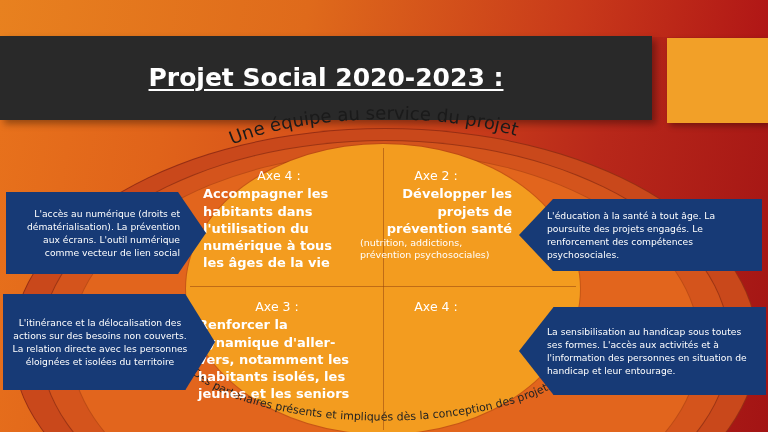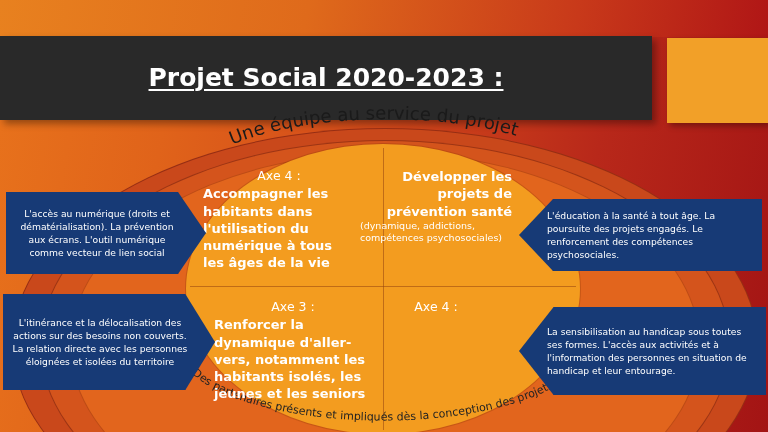--- a/index.html
+++ b/index.html
@@ -74,21 +74,21 @@
 
   
   .quad{position:absolute;color:#ffffff;}
   .quad .hdr{font-size:12.5px;text-align:center;line-height:1.3;margin-bottom:1px;}
   .quad .body{font-size:13px;line-height:1.33;font-weight:bold;}
   .quad .sub{font-size:9.5px;line-height:1.3;}
   #q1{left:203px;top:168px;width:152px;}
   #q1 .body{text-align:left;}
   #q2{left:360px;top:168px;width:152px;}
   #q2 .body{text-align:right;}
-  #q3{left:214px;top:299px;width:158px;}
+  #q3{left:198px;top:299px;width:158px;}
   #q3 .body{text-align:left;}
   #q4{left:360px;top:299px;width:152px;}
   #q4 .body{text-align:left;}
 
   
   .callout{
     position:absolute;background:#173A76;color:#ffffff;
     font-size:9.2px;line-height:1.42;
     box-shadow:2px 2px 5px rgba(0,0,0,.35);
     display:flex;align-items:center;
@@ -99,21 +99,21 @@
     text-align:center;
     padding:7px 26px 7px 8px;
     box-sizing:border-box;
   }
   .callout.left-arrow{
     clip-path:polygon(14% 0,100% 0,100% 100%,14% 100%,0 50%);
     text-align:left;
     padding:7px 8px 7px 28px;
     box-sizing:border-box;
   }
-  #cTL{left:6px;top:192px;width:200px;height:82px;}
+  #cTL{left:6px;top:192px;width:200px;height:82px;text-align:right;}
   #cBL{left:3px;top:294px;width:212px;height:96px;}
   #cTR{left:519px;top:199px;width:243px;height:72px;}
   #cBR{left:519px;top:307px;width:247px;height:88px;}
 </style>
 </head>
 <body>
 
 <div id="slide">
 
   <div class="topstrip"></div>
@@ -151,22 +151,23 @@
       <textPath href="#botArcPath" startOffset="50%" text-anchor="middle">Des partenaires présents et impliqués dès la conception des projets</textPath>
     </text>
   </svg>
 
   <div class="quad" id="q1">
     <div class="hdr">Axe 4 :</div>
     <div class="body">Accompagner les habitants dans l'utilisation du numérique à tous les âges de la vie</div>
   </div>
 
   <div class="quad" id="q2">
+    <div class="hdr">Axe 2 :</div>
     <div class="body">Développer les projets de prévention santé</div>
-    <div class="sub">(dynamique, addictions, compétences psychosociales)</div>
+    <div class="sub">(nutrition, addictions, prévention psychosociales)</div>
   </div>
 
   <div class="quad" id="q3">
     <div class="hdr">Axe 3 :</div>
     <div class="body">Renforcer la dynamique d'aller-vers, notamment les habitants isolés, les jeunes et les seniors</div>
   </div>
 
   <div class="quad" id="q4">
     <div class="hdr">Axe 4 :</div>
   </div>

